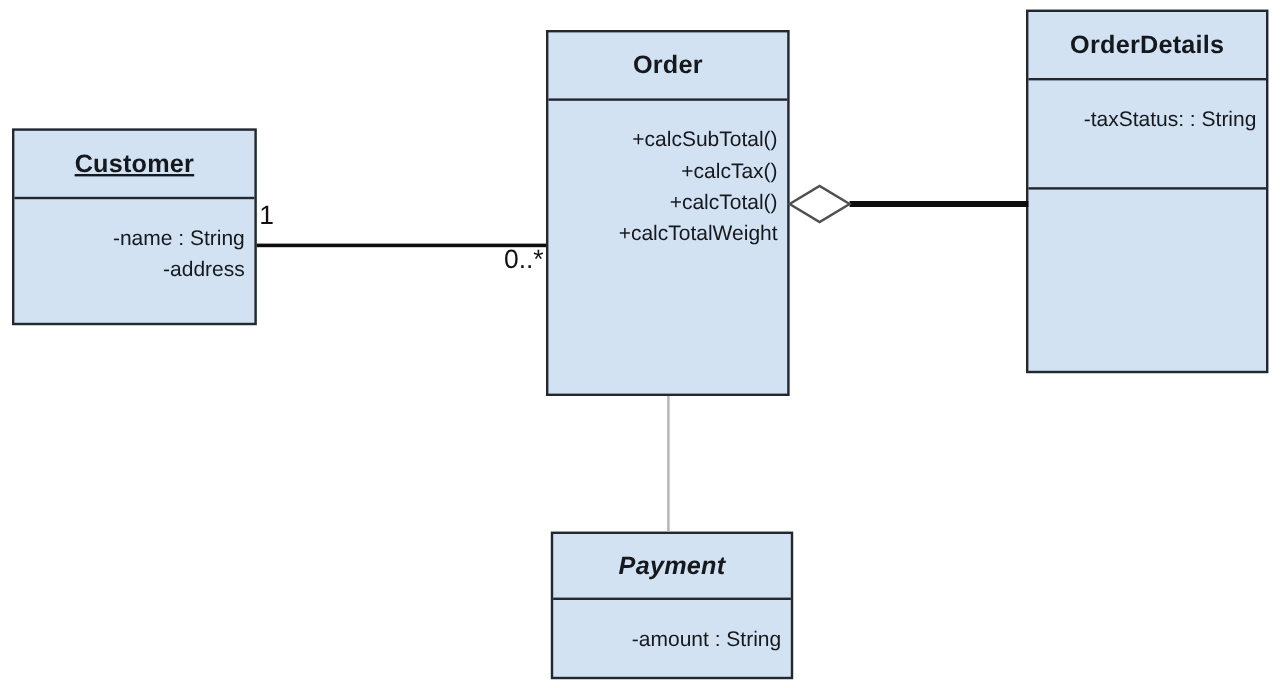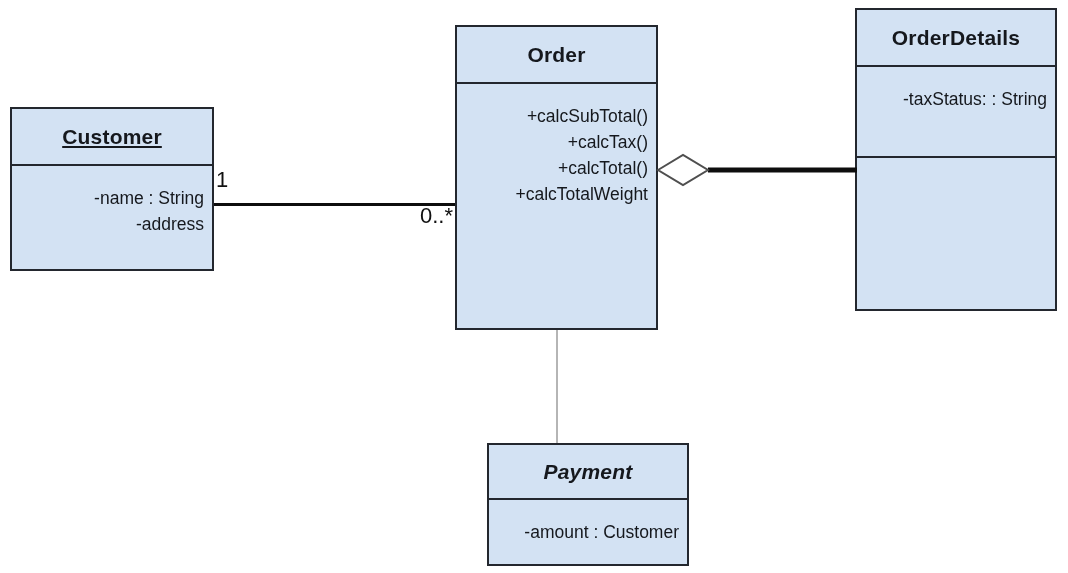--- a/index.html
+++ b/index.html
@@ -75,21 +75,21 @@
   #box-customer .title { height: 57px; text-decoration: underline; }
 
   #box-order { left: 455px; top: 25px; width: 203px; height: 305px; }
   #box-order .title { height: 57px; }
   #box-order .attrs { height: 91px; }
 
   #box-orderdetails { left: 855px; top: 8px; width: 202px; height: 303px; }
   #box-orderdetails .title { height: 57px; }
   #box-orderdetails .attrs { height: 91px; }
 
-  #box-payment { left: 459px; top: 443px; width: 202px; height: 123px; margin-left: 28px; }
+  #box-payment { left: 459px; top: 443px; width: 202px; height: 123px; }
   #box-payment .title { height: 55px; }
 
   #line-customer-order { left: 214px; top: 203px; width: 241px; height: 3px; }
   #line-order-payment  { left: 556px; top: 330px; width: 2px;  height: 113px; }
 
   #label-mult-1 { left: 216px; top: 168px; }
   #label-mult-0star { left: 400px; top: 204px; width: 53px; text-align: right; }
 </style>
 </head>
 <body>
@@ -117,21 +117,21 @@
   <div class="class-box" id="box-orderdetails">
     <div class="compartment title">OrderDetails</div>
     <div class="compartment members attrs divided">
       <span class="member">-taxStatus: : String</span>
     </div>
   </div>
 
   <div class="class-box" id="box-payment">
     <div class="compartment title italic">Payment</div>
     <div class="compartment members attrs">
-      <span class="member">-amount : Customer</span>
+      <span class="member">-amount : String</span>
     </div>
   </div>
 
   <div class="assoc-line" id="line-customer-order"></div>
   <div class="mult-label" id="label-mult-1">1</div>
   <div class="mult-label" id="label-mult-0star">0..*</div>
 
   <svg class="agg-svg" width="205" height="44">
     <line x1="53" y1="22" x2="202" y2="22" stroke="#0d0d0d" stroke-width="5"></line>
     <polygon points="3,22 28,7 53,22 28,37" fill="#ffffff" stroke="#4f4f4f" stroke-width="2"></polygon>

